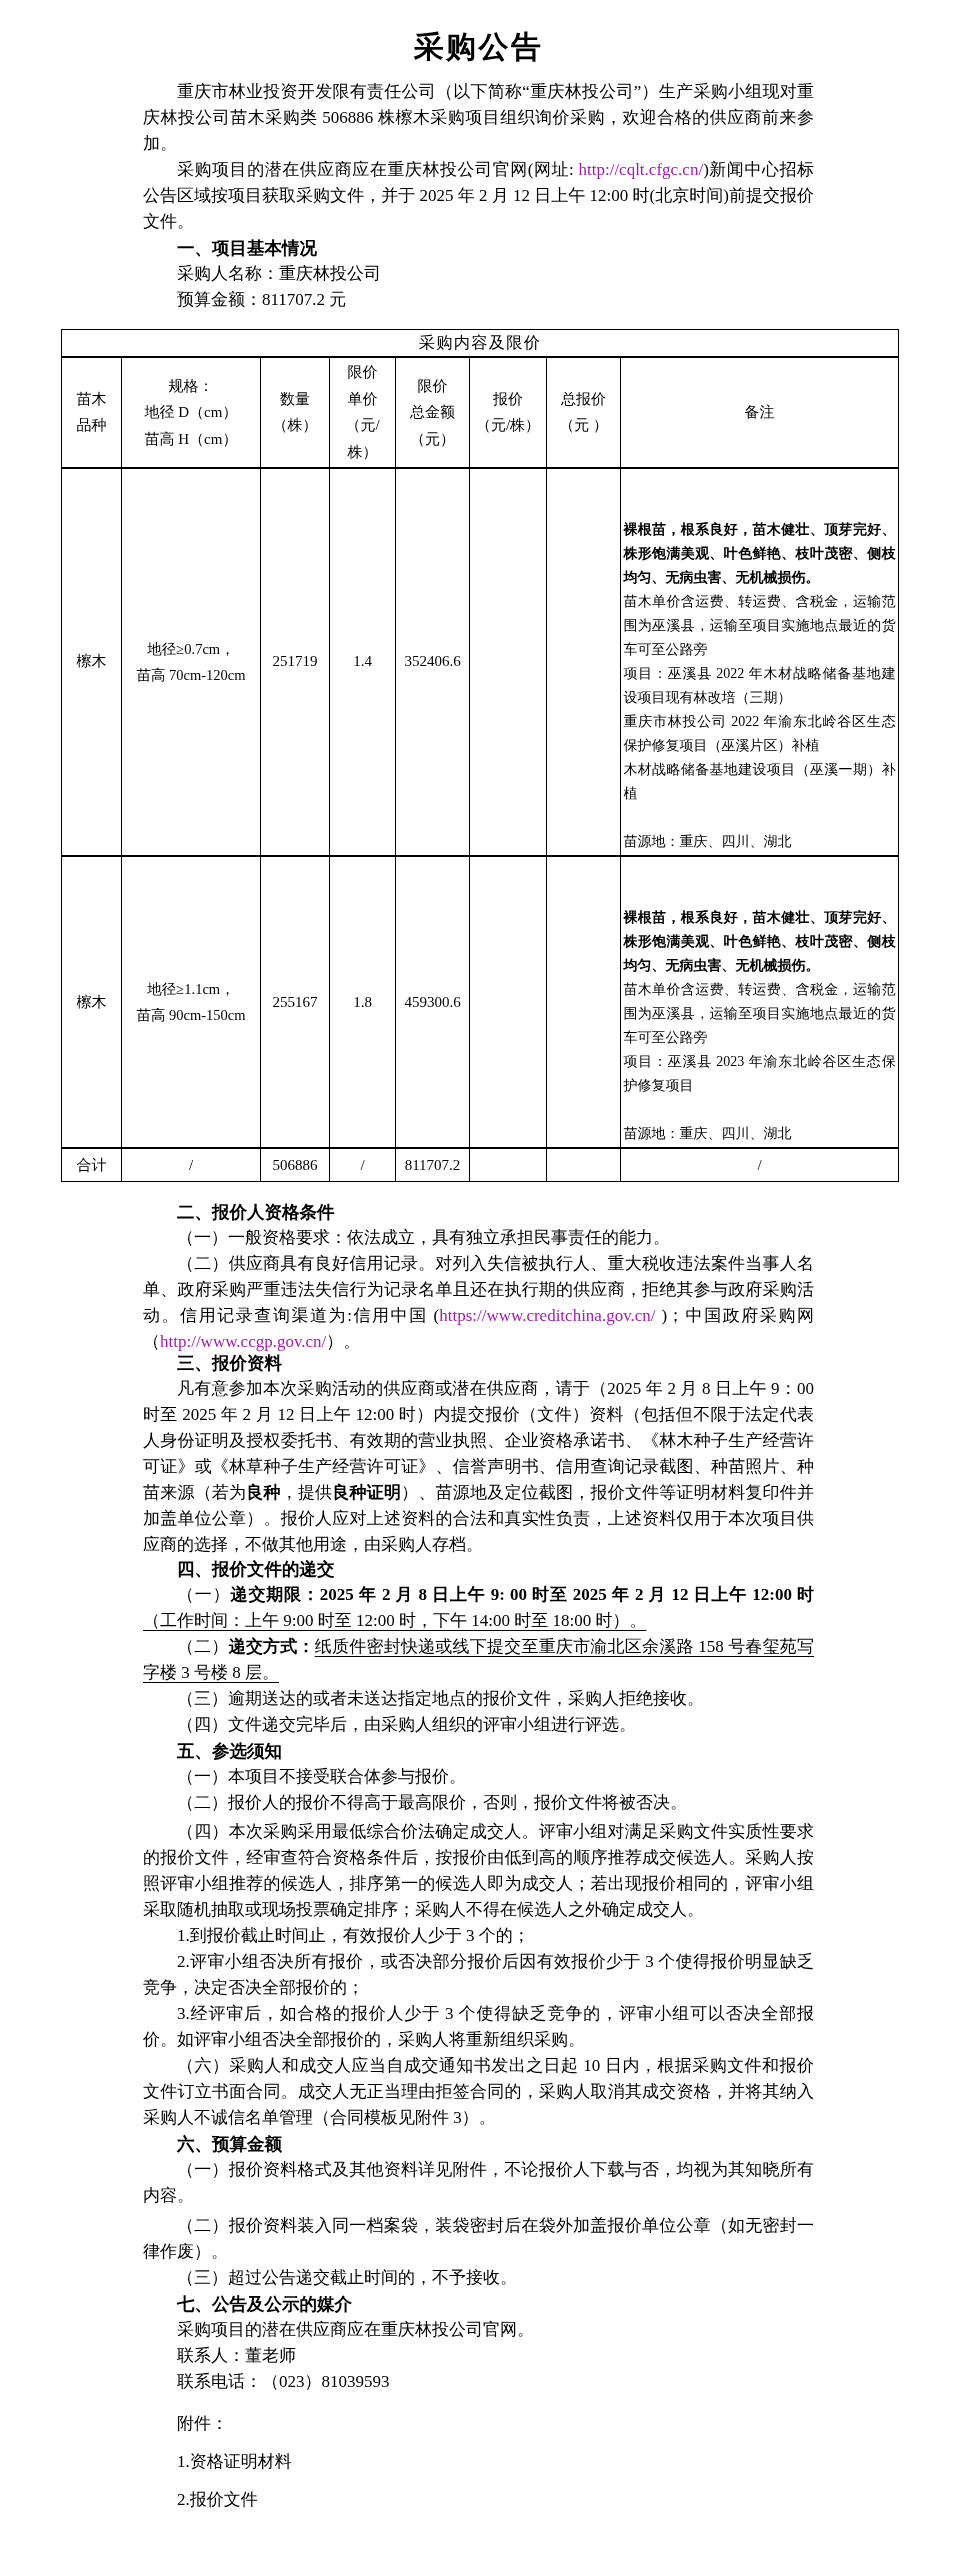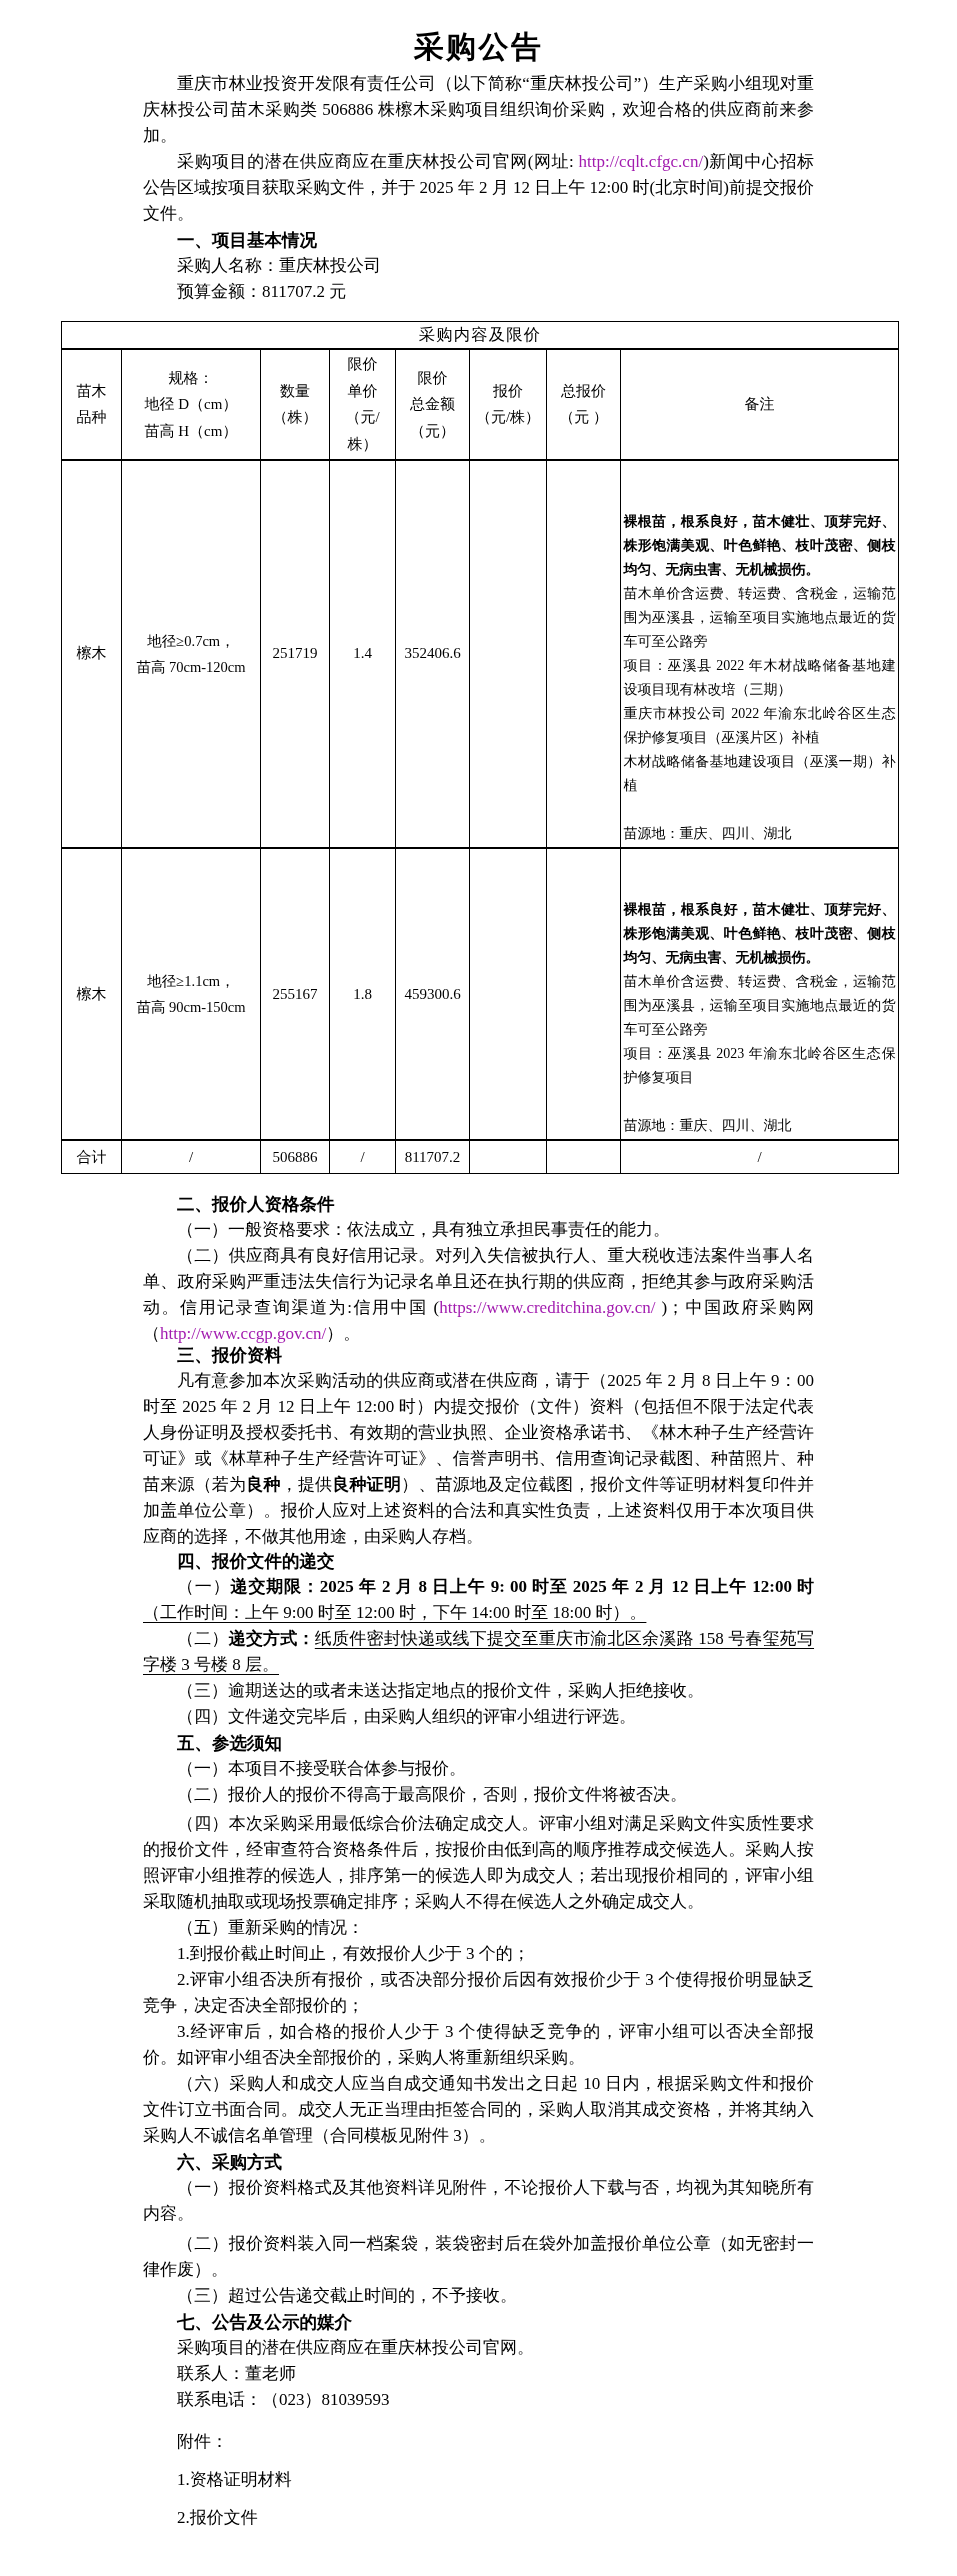--- a/index.html
+++ b/index.html
@@ -6,21 +6,21 @@
   html,body { background:#ffffff; }
   body {
     width:957px;
     font-family:"Liberation Serif","DejaVu Serif",serif;
     color:#000;
   }
   .page { width:957px; min-height:2576px; padding:28px 0 18px 0; background:#fff; }
 
   .doc-title {
     text-align:center; font-size:30px; font-weight:bold;
-    line-height:37px; margin-bottom:6px; letter-spacing:2.4px;
+    line-height:37px; margin-bottom:14px; letter-spacing:2.4px;
   }
 
   .content {
     width:671px; margin-left:143px;
     font-size:17px; line-height:26px; text-align:justify;
   }
   .para   { text-indent:34px; }
   .heading{ font-weight:bold; text-indent:34px; font-size:17.5px; }
   .mt28 { margin-top:17px; } .mtm8 { margin-top:-4.8px; } .mtm4 { margin-top:-2.4px; }
   .mt6  { margin-top:3.6px; }  .mt26 { margin-top:15.7px; } .mt20 { margin-top:12px; }
@@ -186,27 +186,26 @@
     <p class="heading mtm4">四、报价文件的递交</p>
     <p class="para"><span>（一）</span><b>递交期限：2025 年 2 月 8 日上午 9: 00 时至 2025 年 2 月 12 日上午 12:00 时</b><span class="ul">（工作时间：上午 9:00 时至 12:00 时，下午 14:00 时至 18:00 时）。</span></p>
     <p class="para"><span>（二）</span><b>递交方式：</b><span class="ul">纸质件密封快递或线下提交至重庆市渝北区余溪路 158 号春玺苑写字楼 3 号楼 8 层。</span></p>
     <p class="para">（三）逾期送达的或者未送达指定地点的报价文件，采购人拒绝接收。</p>
     <p class="para">（四）文件递交完毕后，由采购人组织的评审小组进行评选。</p>
 
     <p class="heading">五、参选须知</p>
     <p class="para">（一）本项目不接受联合体参与报价。</p>
     <p class="para">（二）报价人的报价不得高于最高限价，否则，报价文件将被否决。</p>
     <p class="para mt6">（四）本次采购采用最低综合价法确定成交人。评审小组对满足采购文件实质性要求的报价文件，经审查符合资格条件后，按报价由低到高的顺序推荐成交候选人。采购人按照评审小组推荐的候选人，排序第一的候选人即为成交人；若出现报价相同的，评审小组采取随机抽取或现场投票确定排序；采购人不得在候选人之外确定成交人。</p>
-    <p class="para">（五）重新采购的情况：</p>
     <p class="para">1.到报价截止时间止，有效报价人少于 3 个的；</p>
     <p class="para">2.评审小组否决所有报价，或否决部分报价后因有效报价少于 3 个使得报价明显缺乏竞争，决定否决全部报价的；</p>
     <p class="para">3.经评审后，如合格的报价人少于 3 个使得缺乏竞争的，评审小组可以否决全部报价。如评审小组否决全部报价的，采购人将重新组织采购。</p>
     <p class="para">（六）采购人和成交人应当自成交通知书发出之日起 10 日内，根据采购文件和报价文件订立书面合同。成交人无正当理由拒签合同的，采购人取消其成交资格，并将其纳入采购人不诚信名单管理（合同模板见附件 3）。</p>
 
-    <p class="heading">六、采购方式</p>
+    <p class="heading">六、预算金额</p>
     <p class="para">（一）报价资料格式及其他资料详见附件，不论报价人下载与否，均视为其知晓所有内容。</p>
     <p class="para mt6">（二）报价资料装入同一档案袋，装袋密封后在袋外加盖报价单位公章（如无密封一律作废）。</p>
     <p class="para">（三）超过公告递交截止时间的，不予接收。</p>
 
     <p class="heading">七、公告及公示的媒介</p>
     <p class="para">采购项目的潜在供应商应在重庆林投公司官网。</p>
     <p class="para">联系人：董老师</p>
     <p class="para">联系电话：（023）81039593</p>
 
     <p class="para mt26">附件：</p>

